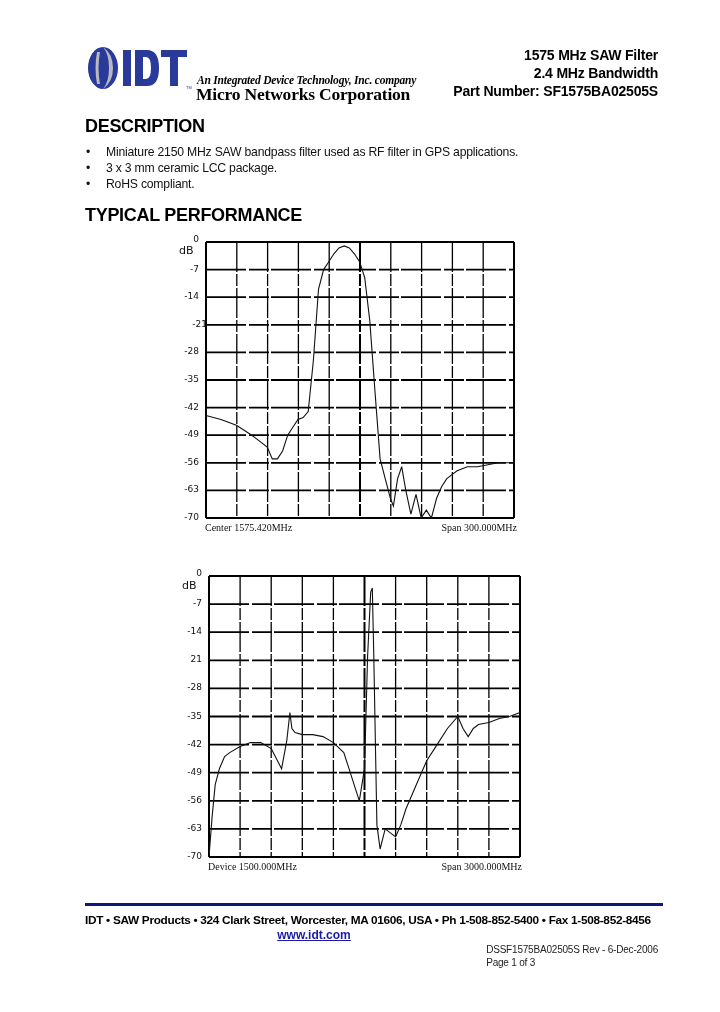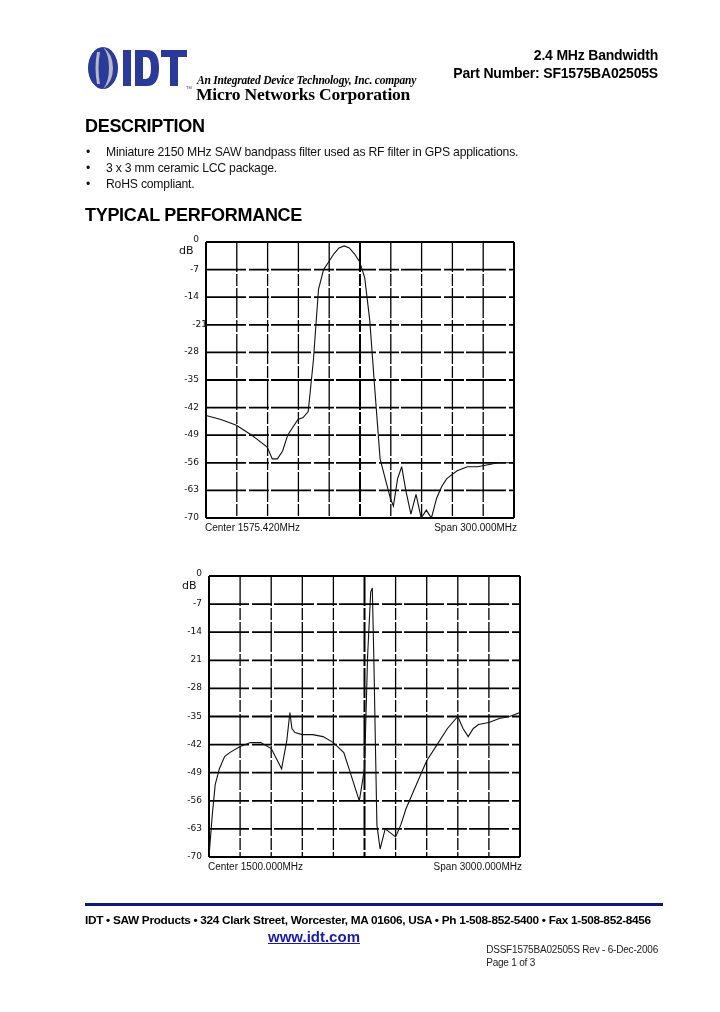--- a/index.html
+++ b/index.html
@@ -11,46 +11,47 @@
   .tagline { left:197px; top:74px; font-family:"Liberation Serif", serif; font-style:italic; font-weight:bold; font-size:11.5px; letter-spacing:-0.2px; }
   .hdr-right { right:62px; top:46px; text-align:right; font-weight:bold; font-size:14px; line-height:18px; letter-spacing:-0.2px; }
   
   .section-title { left:85px; font-weight:bold; font-size:18px; letter-spacing:-0.3px;text-align:right; }
   .bullets { left:86px; top:144px; font-size:12.2px; line-height:16px; letter-spacing:-0.2px; color:#111; }
   .bullets .b { display:flex; }
   .bullets .dot { width:20px; }
   
   .chart { background:#ffffff; }
   .chart svg { display:block; }
-  .chart-label { font-family:Liberation Sans, sans-serif; font-size:10px; color:#111; }
+  .chart-label { font-family:Liberation Serif, serif; font-size:10px; color:#111; }
   .ytick { font-family:"DejaVu Sans", sans-serif; font-size:9px; color:#111; text-align:right; width:30px; }
   
   .rule { left:85px; top:903px; width:578px; height:3px; background:#0a1a7a; }
   .footer-line { left:85px; top:913px; width:580px; font-weight:bold; font-size:11.8px; letter-spacing:-0.3px; white-space:nowrap; }
-  .footer-link { left:0; width:628px; top:928px; text-align:center; font-weight:bold; font-size:15px; }
+  .footer-link { left:0; width:628px; top:928px; text-align:center; font-weight:bold; font-size:12px; }
   .footer-link a { color:#1a1aa8; text-decoration:underline; }
   .docid { right:62px; top:943px; font-size:10px; line-height:13px; color:#222; letter-spacing:-0.2px; }
 </style>
 </head>
 <body>
 
 <div class="abs logo">
   <svg width="106" height="48" viewBox="0 0 106 48">
     <ellipse cx="16" cy="24" rx="15" ry="21" fill="#2a3a9a"></ellipse>
     <path d="M16 3 Q26 10 26 24 Q26 38 16 45 Q22 38 22 24 Q22 10 16 3Z" fill="#b8b8c0"></path>
     <path d="M10 8 Q7 24 10 40 L13 40 Q10 24 13 8Z" fill="#b8b8c0"></path>
     <rect x="36" y="6" width="8" height="36" fill="#2a3a9a"></rect>
     <path d="M48 6 H60 Q72 6 72 24 Q72 42 60 42 H48Z M56 13 V35 H59 Q64 35 64 24 Q64 13 59 13Z" fill="#2a3a9a" fill-rule="evenodd"></path>
     <path d="M74 6 H100 V13 H91 V42 H83 V13 H74Z" fill="#2a3a9a"></path>
     <text x="99" y="45" font-size="4" fill="#2a3a9a" font-family="Liberation Sans, sans-serif">TM</text>
   </svg>
 </div>
 <div class="abs company">Micro Networks Corporation</div>
 <div class="abs tagline">An Integrated Device Technology, Inc. company</div>
 <div class="abs hdr-right">
+  <div>1575 MHz SAW Filter</div>
   <div>2.4 MHz Bandwidth</div>
   <div>Part Number: SF1575BA02505S</div>
 </div>
 
 <div class="abs section-title" style="top:116px;">DESCRIPTION</div>
 <div class="abs bullets">
   <div class="b">
       <span class="dot">•</span>
       <span>Miniature 2150 MHz SAW bandpass filter used as RF filter in GPS applications.</span>
     </div>
@@ -143,21 +144,21 @@
       <line x1="1" x2="312" y1="85.3" y2="85.3" stroke="#000" stroke-width="1.8" stroke-dasharray="40 3 20 2"></line>
       <line x1="1" x2="312" y1="113.4" y2="113.4" stroke="#000" stroke-width="1.8" stroke-dasharray="40 3 20 2"></line>
       <line x1="1" x2="312" y1="141.5" y2="141.5" stroke="#000" stroke-width="1.8" stroke-dasharray="40 3 20 2"></line>
       <line x1="1" x2="312" y1="169.6" y2="169.6" stroke="#000" stroke-width="1.8" stroke-dasharray="40 3 20 2"></line>
       <line x1="1" x2="312" y1="197.7" y2="197.7" stroke="#000" stroke-width="1.8" stroke-dasharray="40 3 20 2"></line>
       <line x1="1" x2="312" y1="225.8" y2="225.8" stroke="#000" stroke-width="1.8" stroke-dasharray="40 3 20 2"></line>
       <line x1="1" x2="312" y1="253.9" y2="253.9" stroke="#000" stroke-width="1.8" stroke-dasharray="40 3 20 2"></line>
       <line x1="1" x2="312" y1="282" y2="282" stroke="#000" stroke-width="2" stroke-dasharray=""></line>
       <polyline points="1.0,282.0 4.1,241.9 7.2,209.7 11.4,193.7 16.6,181.6 21.7,177.6 32.1,171.6 42.5,167.6 52.8,167.6 63.2,173.6 73.6,193.7 78.8,165.6 81.9,137.5 83.9,153.5 87.0,157.6 94.3,159.6 104.7,159.6 115.0,161.6 125.4,167.6 135.8,177.6 141.0,193.7 146.1,209.7 151.3,225.8 156.5,193.7 159.6,81.3 162.7,17.1 164.3,13.0 165.8,81.3 168.9,249.9 172.1,274.0 177.2,253.9 182.4,257.9 187.6,261.9 192.8,249.9 198.0,233.8 208.3,209.7 218.7,185.7 229.1,169.6 239.4,153.5 249.8,141.5 255.0,153.5 260.2,161.6 265.3,153.5 270.5,149.5 280.9,147.5 291.3,143.5 301.6,141.5 312.0,137.5" fill="none" stroke="#111" stroke-width="1.1"></polyline>
     </svg>
-  <div class="abs chart-label" style="left:40px; top:295px;">Center 1500.000MHz</div>
+  <div class="abs chart-label" style="left:40px; top:295px;">Device 1500.000MHz</div>
   <div class="abs chart-label" style="right:6px; top:295px;">Span 3000.000MHz</div>
 </div>
 
 <div class="abs rule"></div>
 <div class="abs footer-line">IDT  •  SAW Products  •  324 Clark Street, Worcester, MA 01606, USA  •  Ph 1-508-852-5400  •  Fax 1-508-852-8456</div>
 <div class="abs footer-link">
   <a>www.idt.com</a>
 </div>
 <div class="abs docid">
   <div>DSSF1575BA02505S   Rev -   6-Dec-2006</div>

